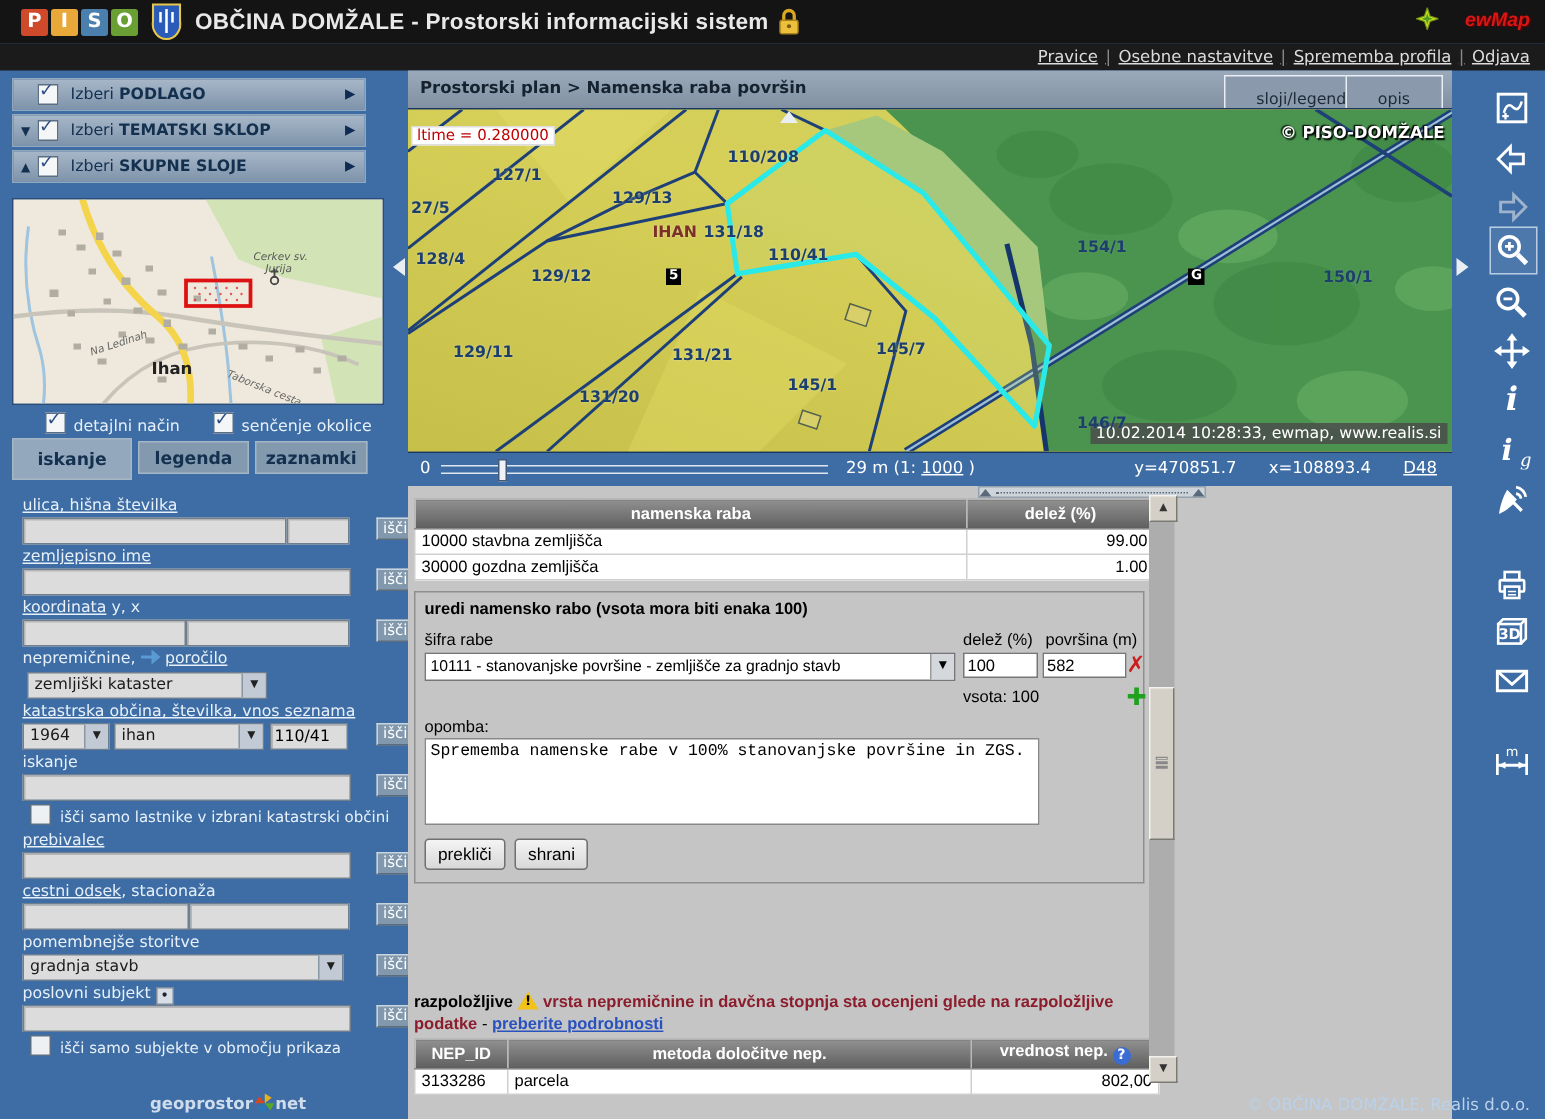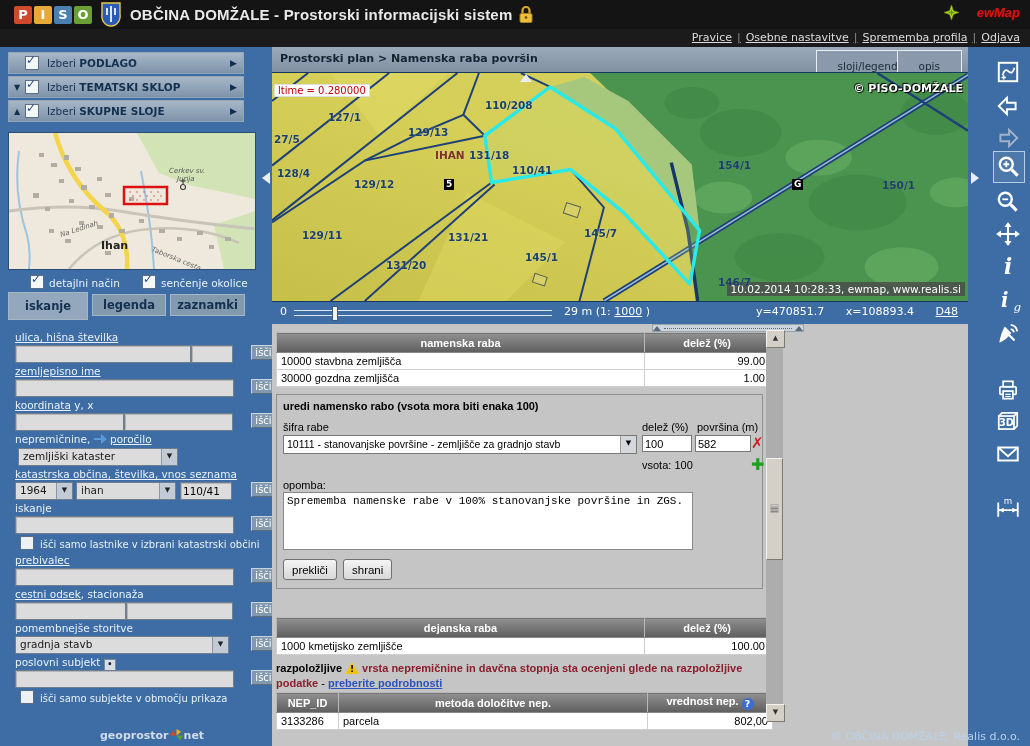--- a/index.html
+++ b/index.html
@@ -479,32 +479,20 @@
         <input class="uin" style="left: 418px; width: 50px;" value="582">
         <span class="xdel">✗</span>
         <div class="vsota">vsota: 100</div>
         <span class="plus">✚</span>
         <div class="olab">opomba:</div>
         <textarea style="">Sprememba namenske rabe v 100% stanovanjske površine in ZGS.</textarea>
         <button class="ubtn" style="left:6px;">prekliči</button>
         <button class="ubtn" style="left:66px;">shrani</button>
       </div>
 
-      <table class="ptab" id="tab-dejanska" style="left:4px;top:293px;">
-          <tbody>
-            <tr>
-              <th style="width:361px">dejanska raba</th>
-              <th style="width:118px">delež (%)</th>
-            </tr>
-            <tr>
-              <td style="text-align:left">1000 kmetijsko zemljišče</td>
-              <td style="text-align:right">100.00</td>
-            </tr>
-          </tbody>
-        </table>
 
       <div class="warn">
         <span class="wp">razpoložljive</span><span class="wicon"></span><span class="wr">vrsta nepremičnine in davčna stopnja sta ocenjeni glede na razpoložljive podatke</span>
         <span>-</span>
         <span class="wl">preberite podrobnosti</span>
       </div>
 
       <table class="ptab" id="tab-nep" style="left:4px;top:368px;">
           <tbody>
             <tr>

